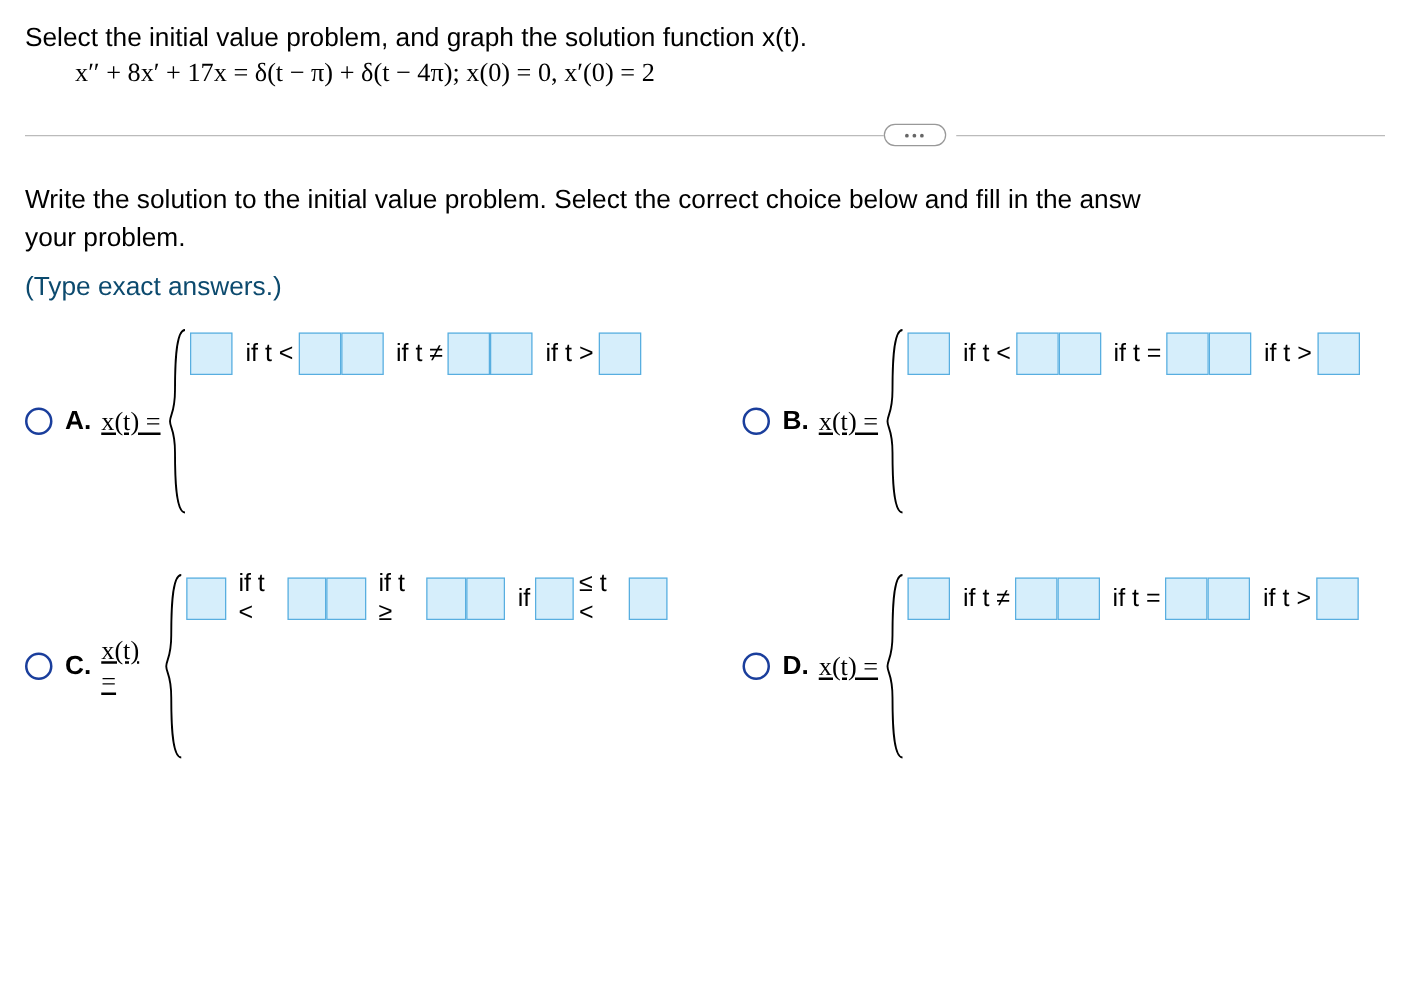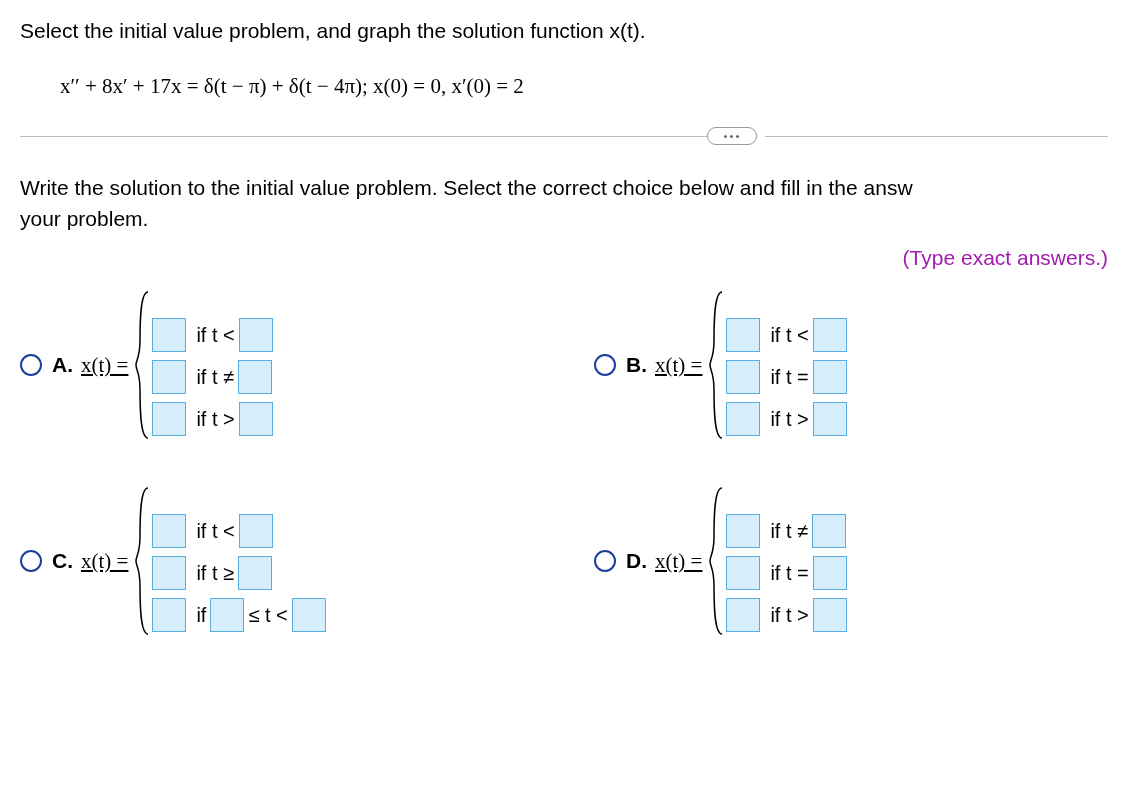--- a/index.html
+++ b/index.html
@@ -7,21 +7,21 @@
     padding: 16px 20px;
     font-family: Arial, Helvetica, sans-serif;
     font-size: 21px;
     color: #000;
     background: #fff;
     width: 1128px;
     box-sizing: border-box;
   }
   .prompt-text { line-height: 1.45; }
   .equation {
-    margin: 28px 0 28px 40px;
+    margin: 0 0 28px 40px;
     font-size: 21px;
     font-family: "Cambria Math", "Times New Roman", serif;
   }
   .divider-row {
     display: flex;
     align-items: center;
     margin: 18px 0 28px 0;
   }
   .hr-line {
     flex: 1;
@@ -36,21 +36,21 @@
     width: 48px;
     height: 16px;
     border: 1px solid #999;
     border-radius: 10px;
     background: #fff;
     margin-right: 8px;
   }
   .dots-btn span {
     width: 3px; height: 3px; background: #666; border-radius: 50%;
   }
-  .hint { color: #a21caf; margin-top: 12px; text-align: right; }
+  .hint { color: #0c4a6e; margin-top: 12px; }
   .choices-wrap {
     display: flex;
     margin-top: 18px;
     gap: 60px;
   }
   .col { flex: 1; }
   .choice {
     display: flex;
     align-items: center;
     margin-bottom: 42px;
@@ -73,22 +73,21 @@
   }
   .brace {
     position: relative;
     height: 150px;
     display: flex;
     align-items: center;
   }
   .brace svg { height: 150px; width: 18px; }
   .cases {
     display: flex;
-    flex-direction: column;
-    justify-content: flex-end;
+    justify-content: space-between;
     height: 150px;
     padding: 2px 0;
   }
   .case-row {
     display: flex;
     align-items: center;
     gap: 10px;
     height: 42px;
   }
   .blank {

